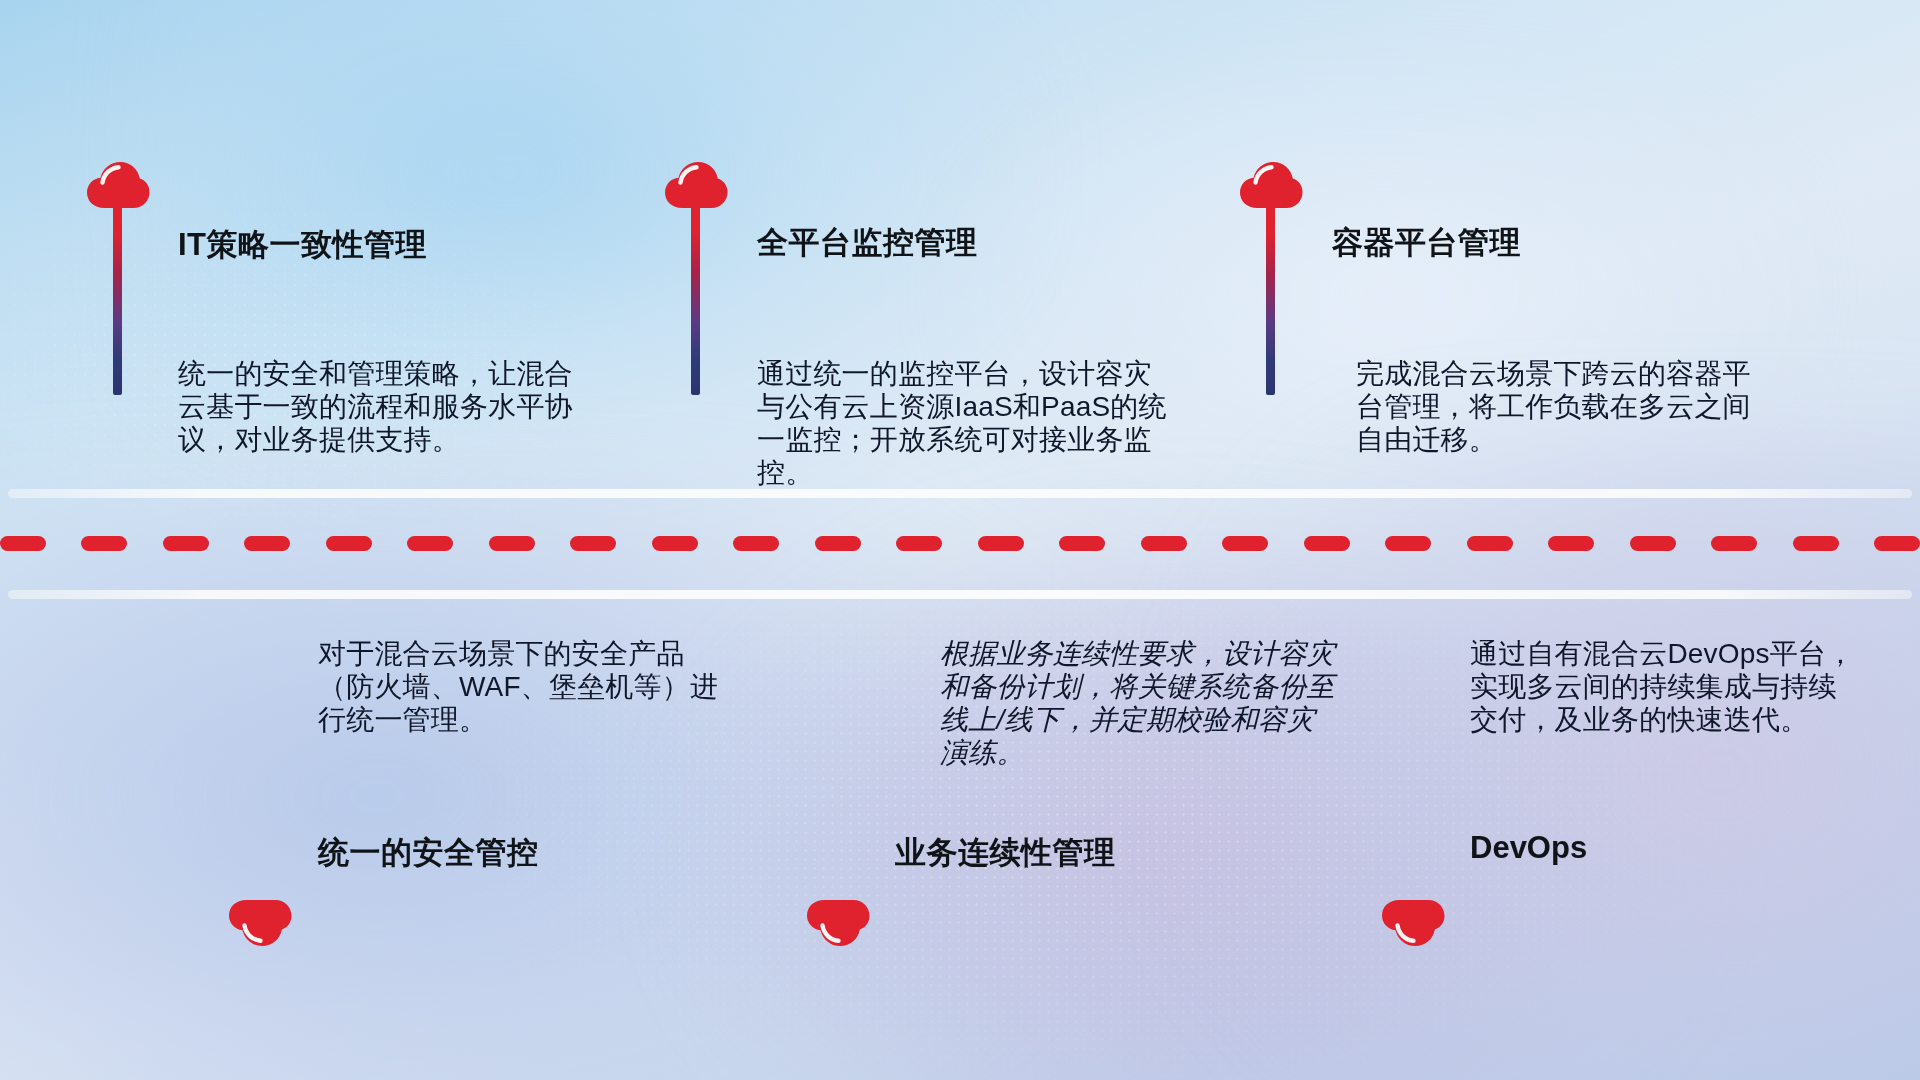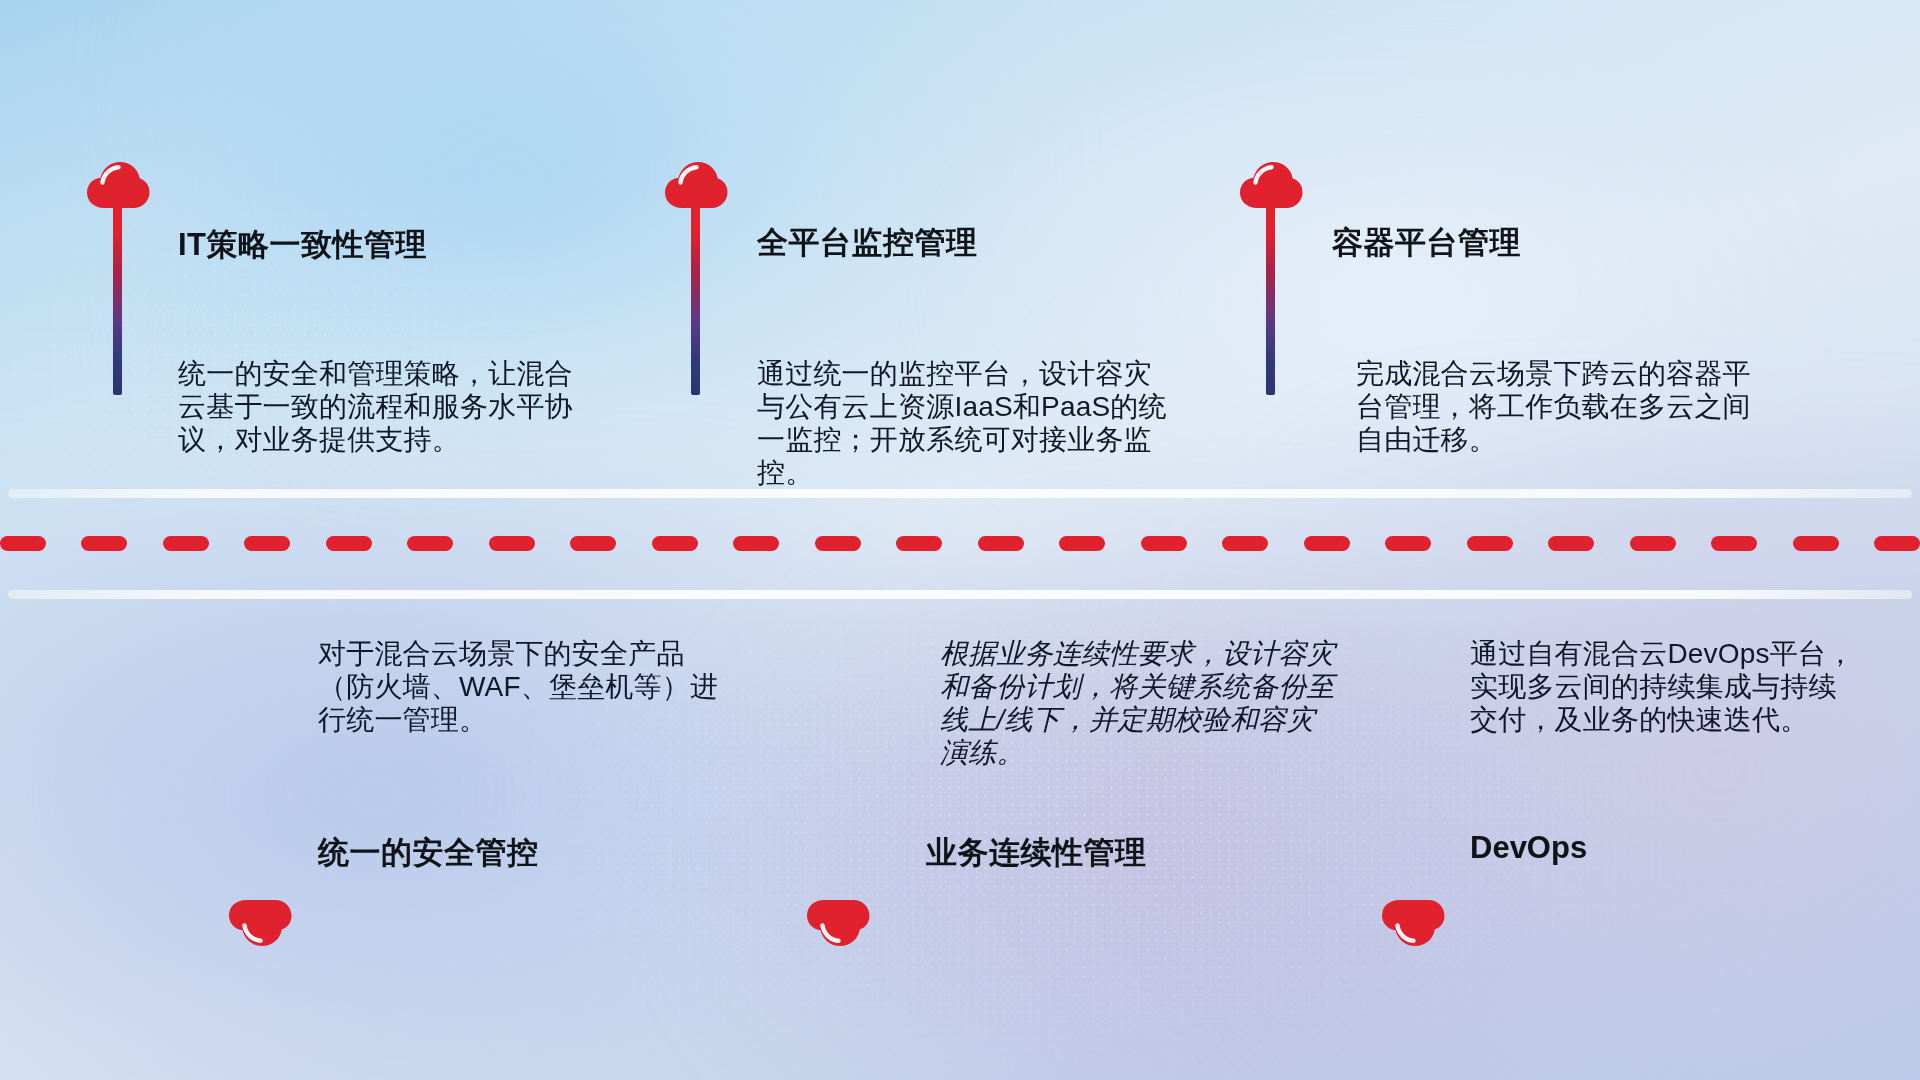--- a/index.html
+++ b/index.html
@@ -320,21 +320,21 @@
     </g>
   </svg>
 </div>
 
 <div class="col">
   <div class="body-text" style="left:940px; top:637px; width:430px;font-style:italic;">根据业务连续性要求，设计容灾
 和备份计划，将关键系统备份至
 线上/线下，并定期校验和容灾
 演练。</div>
   <div class="stem up" style="left:833px; top:625px; height:265px;"></div>
-  <div class="title" style="left:926px; top:832px;">业务连续性管理</div>
+  <div class="title" style="left:895px; top:832px;">业务连续性管理</div>
   <svg class="cloud" style="left:805px; top:898px;" viewBox="0 0 66 50">
     <g transform="translate(0,50) scale(1,-1)">
       <path d="M19.5 48 C8.5 48 2 41 2 32.5 C2 24.5 8 18.5 15.5 17.8 C17.6 8.6 25.6 2 35.2 2 C45.2 2 53.3 9.2 54.8 18.6 C60.8 20.4 64.5 25.7 64.5 32.2 C64.5 40.8 57.8 48 48.5 48 Z" fill="#E0222F"></path>
       <path d="M17.5 22.5 C18.8 14 25.5 8 33.5 7.2" fill="none" stroke="#ffffff" stroke-width="4.4" stroke-linecap="round" opacity="0.95"></path>
     </g>
   </svg>
 </div>
 
 <div class="col">
   <div class="body-text" style="left:1470px; top:637px; width:430px;">通过自有混合云DevOps平台，

